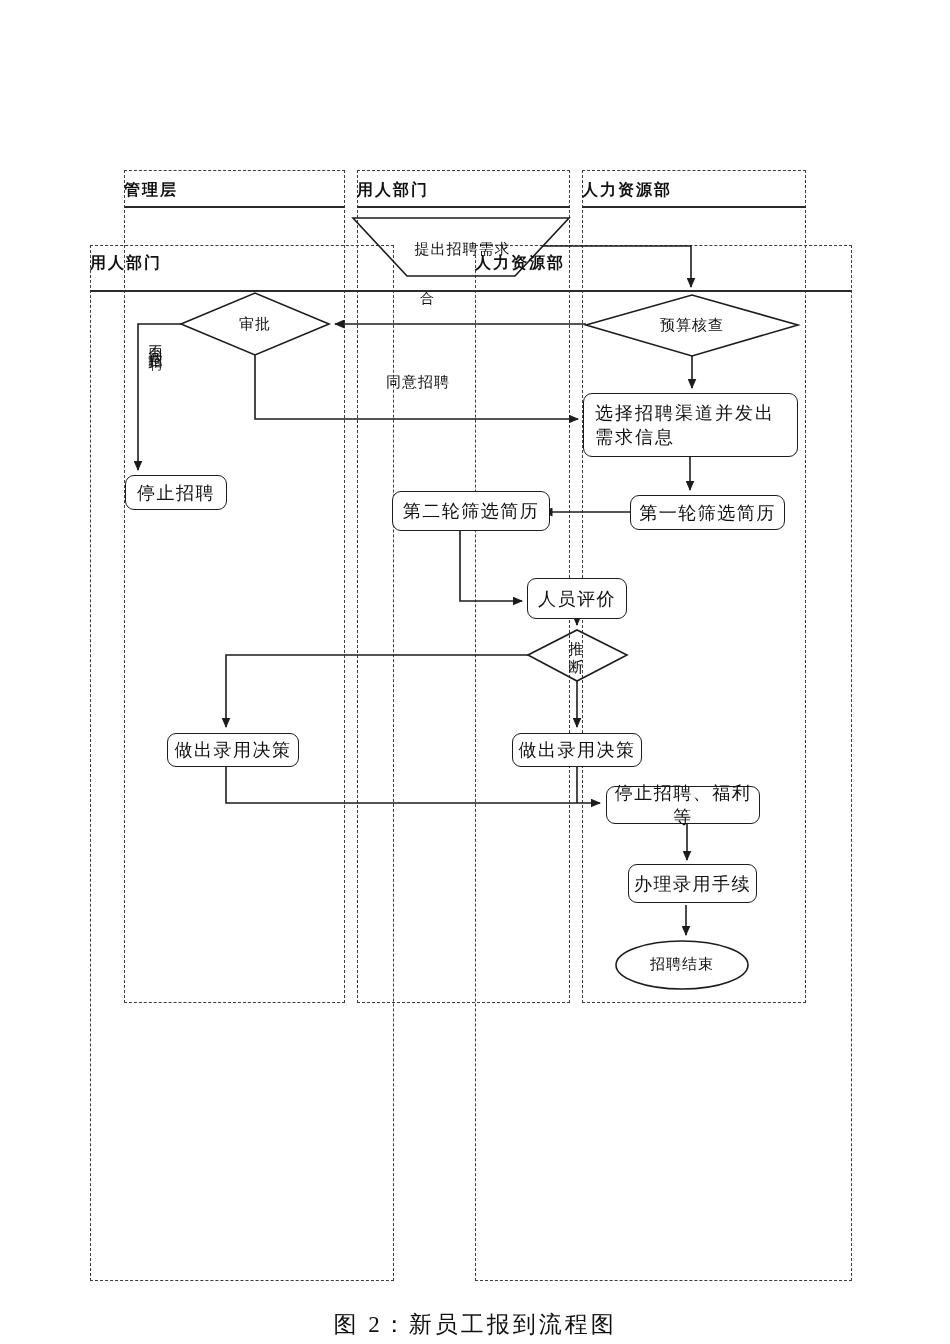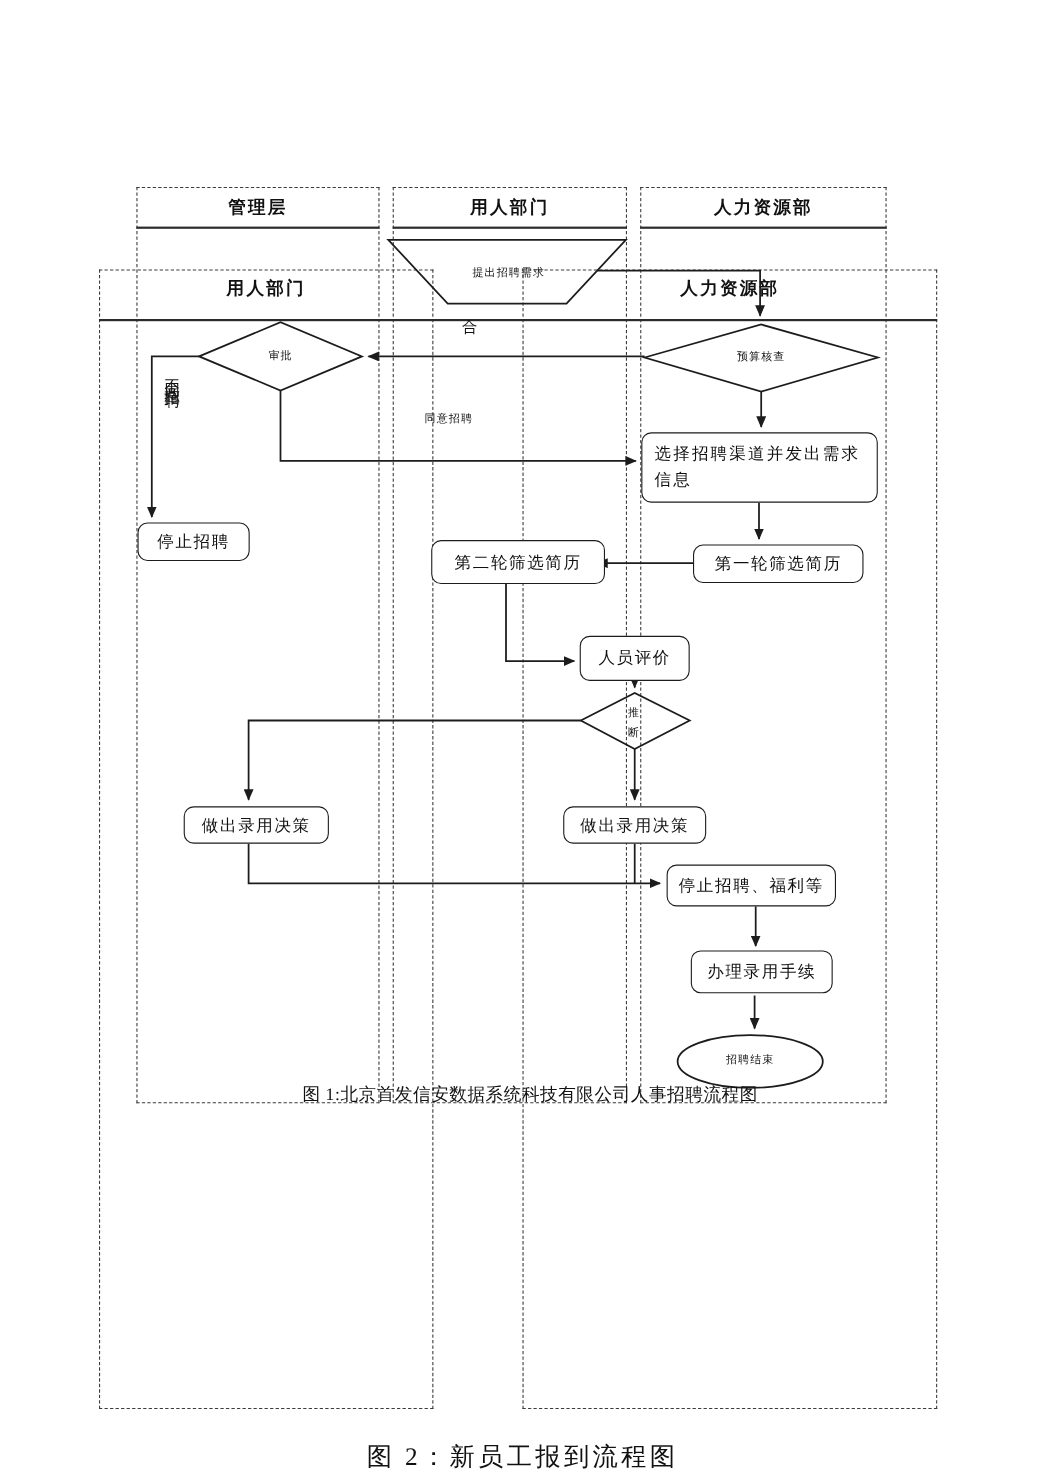--- a/index.html
+++ b/index.html
@@ -8,34 +8,34 @@
     font-family:"Liberation Serif","DejaVu Serif",serif;color:#111;
     overflow:hidden;
   }
   .lane{
     position:absolute;border:1.5px dashed #3c3c3c;box-sizing:border-box;
     background:transparent;z-index:0;
   }
   .solidline{position:absolute;border-top:2px solid #2b2b2b;z-index:1;height:0;}
   #flow-svg{position:absolute;left:0;top:0;z-index:2;}
   .lanehead{
-    position:absolute;z-index:4;text-align:center;font-weight:bold;
+    position:absolute;z-index:4;text-align:left;font-weight:bold;
     font-size:16px;letter-spacing:2px;line-height:20px;
   }
   .node{
     position:absolute;z-index:3;box-sizing:border-box;background:#fff;
     border:1.6px solid #1c1c1c;border-radius:9px;
     display:flex;align-items:center;justify-content:center;
-    font-size:15px;letter-spacing:1.5px;text-align:center;
+    font-size:18px;letter-spacing:1.5px;text-align:center;
   }
   .node.multiline{
     display:block;text-align:left;padding:7px 11px;line-height:24px;
     word-break:break-all;letter-spacing:2px;
   }
-  .lbl{position:absolute;z-index:4;font-size:10px;letter-spacing:1px;line-height:16px;}
+  .lbl{position:absolute;z-index:4;font-size:15px;letter-spacing:1px;line-height:16px;}
   .lbl.center{text-align:center;}
   .vert{
     writing-mode:vertical-rl;text-orientation:upright;
     letter-spacing:3px;font-size:14px;
   }
   .diamond-lbl{word-break:break-all;line-height:18px;text-align:center;}
   .caption{
     position:absolute;z-index:5;text-align:center;font-size:16px;
     letter-spacing:0.5px;
   }
@@ -124,16 +124,15 @@
 
   <div class="lbl center" style="left:390px;top:241px;width:145px">提出招聘需求</div>
   <div class="lbl center" style="left:586px;top:317px;width:212px">预算核查</div>
   <div class="lbl center" style="left:181px;top:316px;width:148px">审批</div>
   <div class="lbl" style="left:420px;top:291px;font-size:14px">合</div>
   <div class="lbl" style="left:386px;top:374px">同意招聘</div>
   <div class="lbl vert" style="left:147px;top:334px;height:92px">不同意招聘</div>
   <div class="lbl diamond-lbl" style="left:568px;top:640px;width:17px">推断</div>
   <div class="lbl center" style="left:616px;top:956px;width:132px">招聘结束</div>
 
-  <div class="caption" style="left:124px;top:985px;width:716px">图 1:北京首发信安数据系统科技有限公司人事招聘流程图</div>
   <div class="caption c2" style="left:0;top:1309px;width:950px">图 2：新员工报到流程图</div>
 
 </div>
 
 </body></html>

